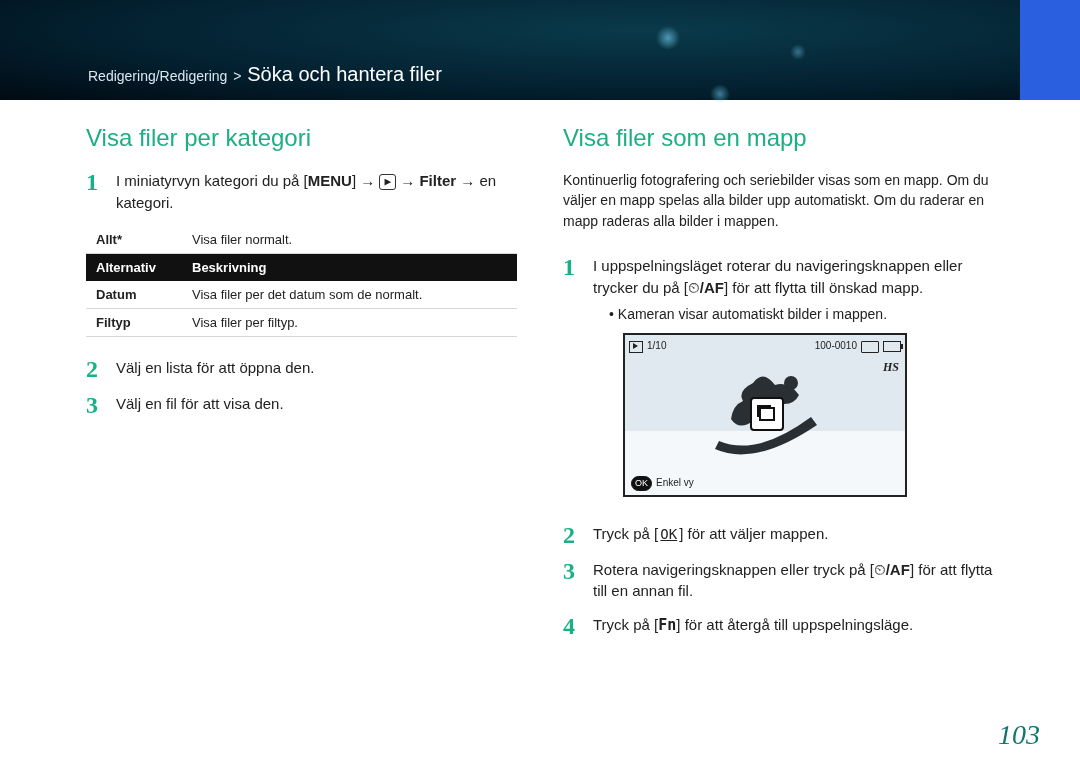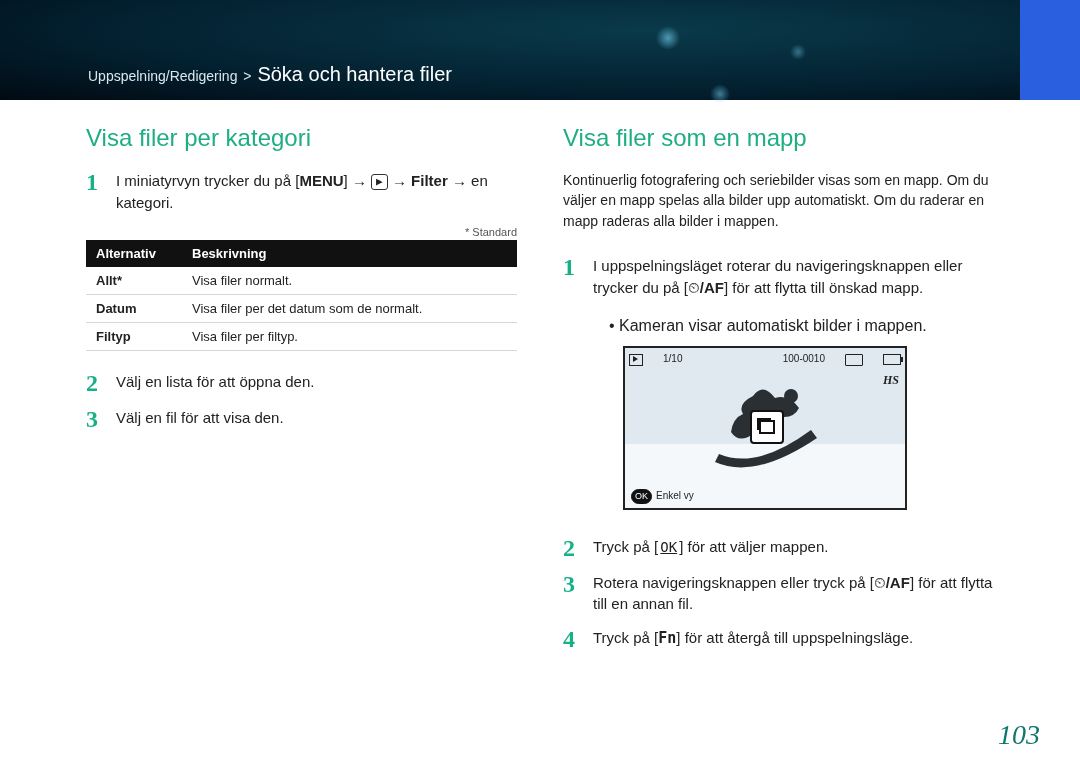--- a/index.html
+++ b/index.html
@@ -12,25 +12,25 @@
   .col{flex:1}
   h2{color:#1fae84;font-weight:400;font-size:24px;margin:0 0 18px}
   .step{display:flex;gap:12px;margin:8px 0 12px;font-size:15px;line-height:1.45}
   .num{color:#18b187;font-weight:600;font-size:24px;width:18px;flex:none;line-height:1;font-family:Georgia,serif}
   .note-std{font-size:11px;color:#555;text-align:right;margin:4px 0 2px}
   table{border-collapse:collapse;width:100%;font-size:13px}
   th{background:#111;color:#fff;font-weight:600;text-align:left;padding:6px 10px}
   td{padding:6px 10px;border-bottom:1px solid #d7d7d7}
   td:first-child{font-weight:600;width:76px}
   .inline-icon{display:inline-block;border:1px solid #333;border-radius:3px;font-size:11px;padding:0 4px;font-family:monospace;line-height:14px;vertical-align:1px}
-  .bullet{margin:16px 0 6px 16px;font-size:16px}
+  .bullet{margin:6px 0 6px 16px;font-size:14px}
   .bullet::before{content:"• ";}
   .screen{width:280px;height:160px;border:2px solid #222;margin:8px 0 14px 30px;position:relative;background:linear-gradient(#dfe9ef 60%,#f5f8fa 60%);overflow:hidden}
   .sb{position:absolute;top:4px;left:4px;right:4px;height:16px;display:flex;justify-content:space-between;align-items:center;font-size:10px;color:#222}
-  .sb .l,.sb .r{display:flex;gap:20px;align-items:center}
+  .sb .l,.sb .r{display:flex;gap:4px;align-items:center}
   .play-ic{display:inline-block;width:12px;height:10px;border:1px solid #222}
   .play-ic::before{content:"";display:block;margin:1px 0 0 3px;border-left:5px solid #222;border-top:3px solid transparent;border-bottom:3px solid transparent}
   .card{display:inline-block;width:16px;height:10px;border:1px solid #222;border-radius:1px;position:relative}
   .batt{display:inline-block;width:16px;height:9px;border:1px solid #222;position:relative}
   .batt::after{content:"";position:absolute;right:-3px;top:2px;width:2px;height:5px;background:#222}
   .hs{font-family:cursive;font-weight:700;font-style:italic;font-size:12px}
   .boarder{position:absolute;left:50%;top:36px;transform:translateX(-50%)}
   .boarder svg{width:140px;height:100px}
   .burst{position:absolute;left:calc(50% - 15px);top:62px;width:30px;height:30px;border:2px solid #111;border-radius:4px;background:#fff;display:flex;align-items:center;justify-content:center}
   .burst::before{content:"";width:12px;height:10px;border:2px solid #111;box-shadow:-3px -3px 0 -1px #111}
@@ -39,48 +39,47 @@
   .b{font-weight:700}
   .pageno{position:absolute;right:40px;bottom:14px;font-style:italic;color:#0f766e;font-size:28px;font-family:Georgia,serif}
   .arrow{padding:0 2px}
   .btn-frame{display:inline-block;padding:0 2px;font-family:monospace;font-size:14px}
 </style>
 </head>
 <body>
 
 <div class="header">
   <div class="crumb">
-    <span>Uppspelning/Redigering</span>
+    <span>Redigering/Redigering</span>
     <span class="arrow">&gt;</span>
     <span class="crumb-b">Söka och hantera filer</span>
   </div>
 </div>
 
 <div class="page">
 
   <div class="col">
     <h2>Visa filer per kategori</h2>
 
     <div class="step">
       <div class="num">1</div>
       <div>
-        <span>I miniatyrvyn trycker du på [</span><span class="b">MENU</span><span>] → </span><span class="inline-icon">▶</span><span> → </span><span class="b">Filter</span><span> → en kategori.</span>
+        <span>I miniatyrvyn kategori du på [</span><span class="b">MENU</span><span>] → </span><span class="inline-icon">▶</span><span> → </span><span class="b">Filter</span><span> → en kategori.</span>
       </div>
     </div>
 
-    <div class="note-std">* Standard</div>
     <table>
       <tbody>
           <tr>
+            <td>Allt*</td>
+            <td>Visa filer normalt.</td>
+          </tr>
+      <tr>
             <th>Alternativ</th>
             <th>Beskrivning</th>
-          </tr>
-      <tr>
-            <td>Allt*</td>
-            <td>Visa filer normalt.</td>
           </tr>
       <tr>
             <td>Datum</td>
             <td>Visa filer per det datum som de normalt.</td>
           </tr>
       <tr>
             <td>Filtyp</td>
             <td>Visa filer per filtyp.</td>
           </tr>
     </tbody>

